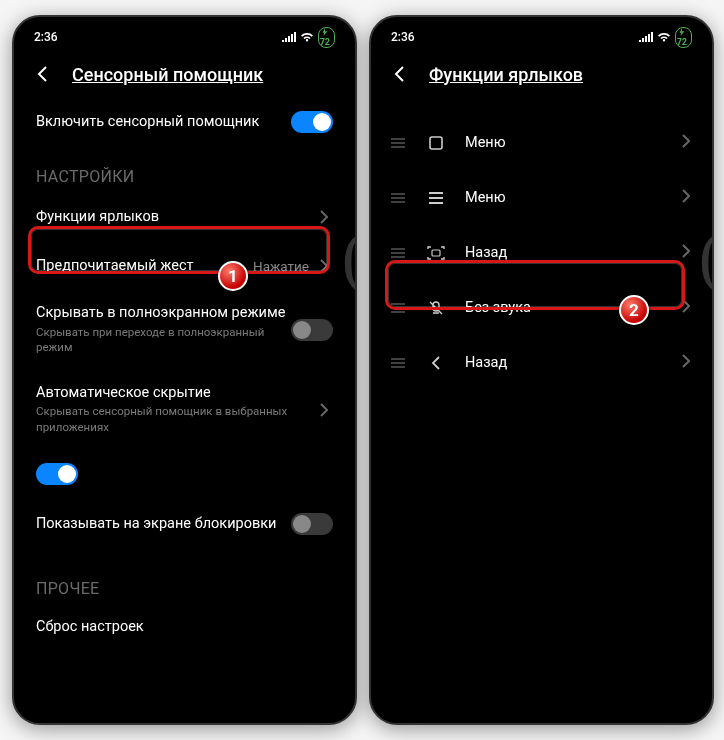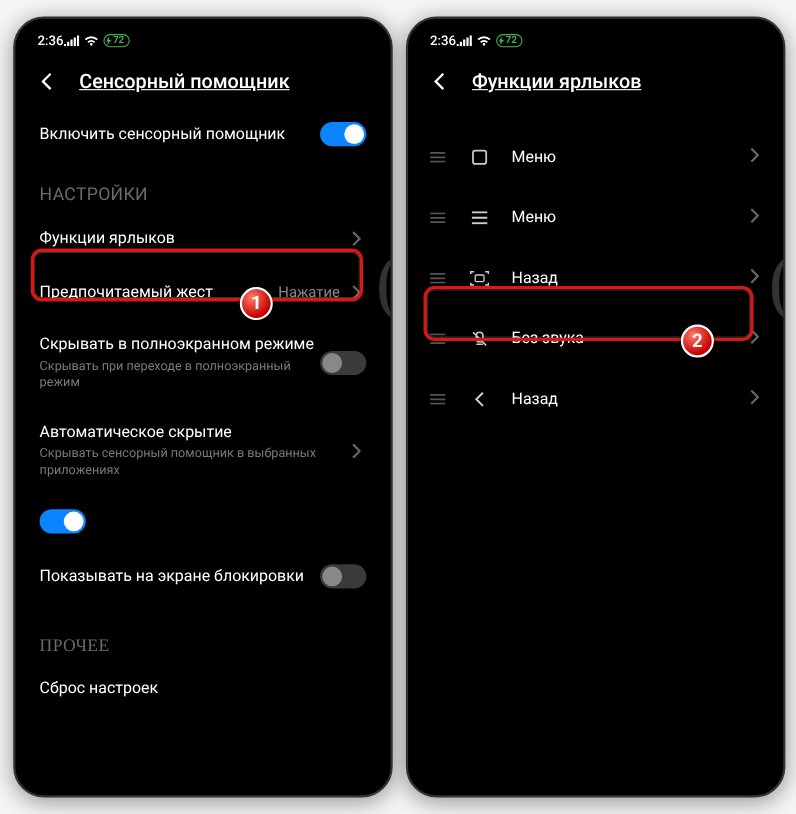--- a/index.html
+++ b/index.html
@@ -30,31 +30,31 @@
     border-radius: 22px;
     overflow: hidden;
     display: flex;
     flex-direction: column;
     color: #fff;
   }
   .status-bar {
     height: 28px;
     display: flex;
     align-items: center;
-    justify-content: flex-start;
+    justify-content: space-between;
     padding: 0 14px;
     font-size: 12px;
     font-weight: 500;
   }
   .status-right { display: flex; align-items: center; gap: 4px; }
   .signal svg, .wifi svg { display: block; }
   .battery-pill {
     display: flex; align-items: center; gap: 1px;
     border: 1px solid #4caf50; border-radius: 8px; padding: 0 4px 0 1px;
-    color: #4caf50; font-size: 9px; font-weight: 700;
+    color: #4caf50; font-size: 9px; font-weight: 700; flex-direction: column;
   }
   .battery-pill .blt { width: 6px; height: 8px; }
   .header {
     height: 46px;
     display: flex;
     align-items: center;
     padding: 0 10px;
     gap: 14px;
     text-decoration: underline;
   }
@@ -223,21 +223,21 @@
 
       <div class="row">
         <div class="row-main">
             <div class="row-title">Показывать на экране блокировки</div>
           </div>
         <div class="toggle off">
             <div class="knob"></div>
           </div>
       </div>
 
-      <div class="section-header" style="padding-top:30px;font-family:Liberation Serif, serif;">ПРОЧЕЕ</div>
+      <div class="section-header" style="padding-top:30px;">ПРОЧЕЕ</div>
 
       <div class="row" style="padding-bottom:4px;">
         <div class="row-main">
             <div class="row-title">Сброс настроек</div>
           </div>
       </div>
     </div>
 
     <div class="highlight-box" style="left:8px; top:203px; width:302px; height:48px;"></div>
     <div class="callout" style="left:198px; top:238px;">

